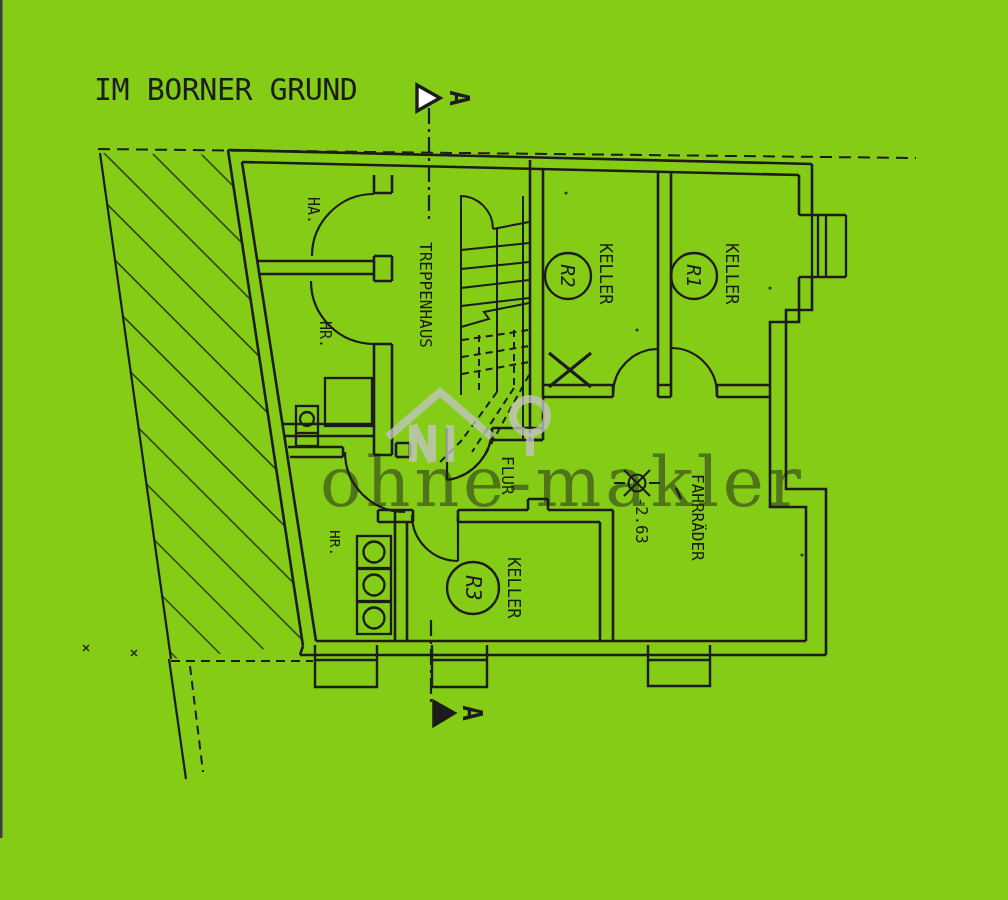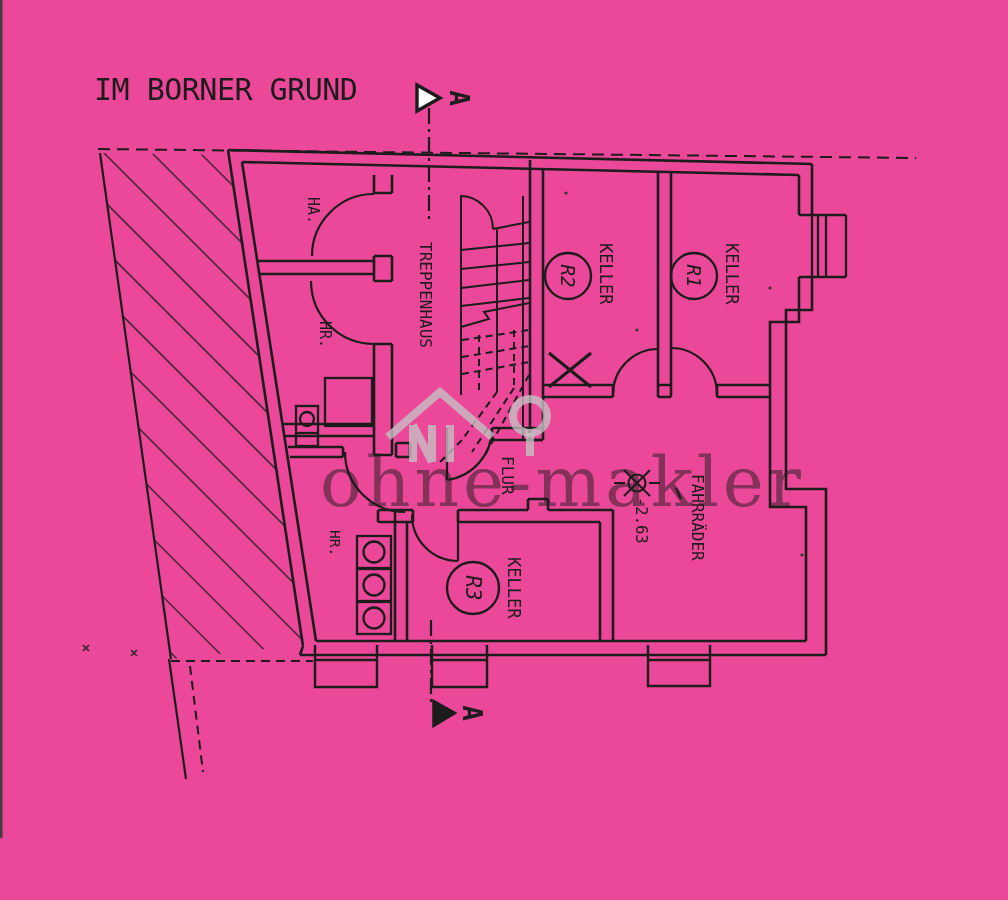--- a/index.html
+++ b/index.html
@@ -1,16 +1,16 @@
 <!DOCTYPE html>
 <html><head>
 <meta charset="utf-8">
 <style>
   html,body{margin:0;padding:0;background:#ffffff;}
-  .page{position:relative;width:1008px;height:900px;background:#ec4899;overflow:hidden;
+  .page{position:relative;width:1008px;height:900px;background:#84cc16;overflow:hidden;
         font-family:"DejaVu Sans Mono", monospace;}
   svg{position:absolute;left:0;top:0;}
   text{fill:#1c1c1c;}
   .plan-label{font-family:"DejaVu Sans Mono", monospace;}
   .wm-text{font-family:"DejaVu Serif", serif;}
 </style>
 </head>
 <body>
 
 <div class="page">

